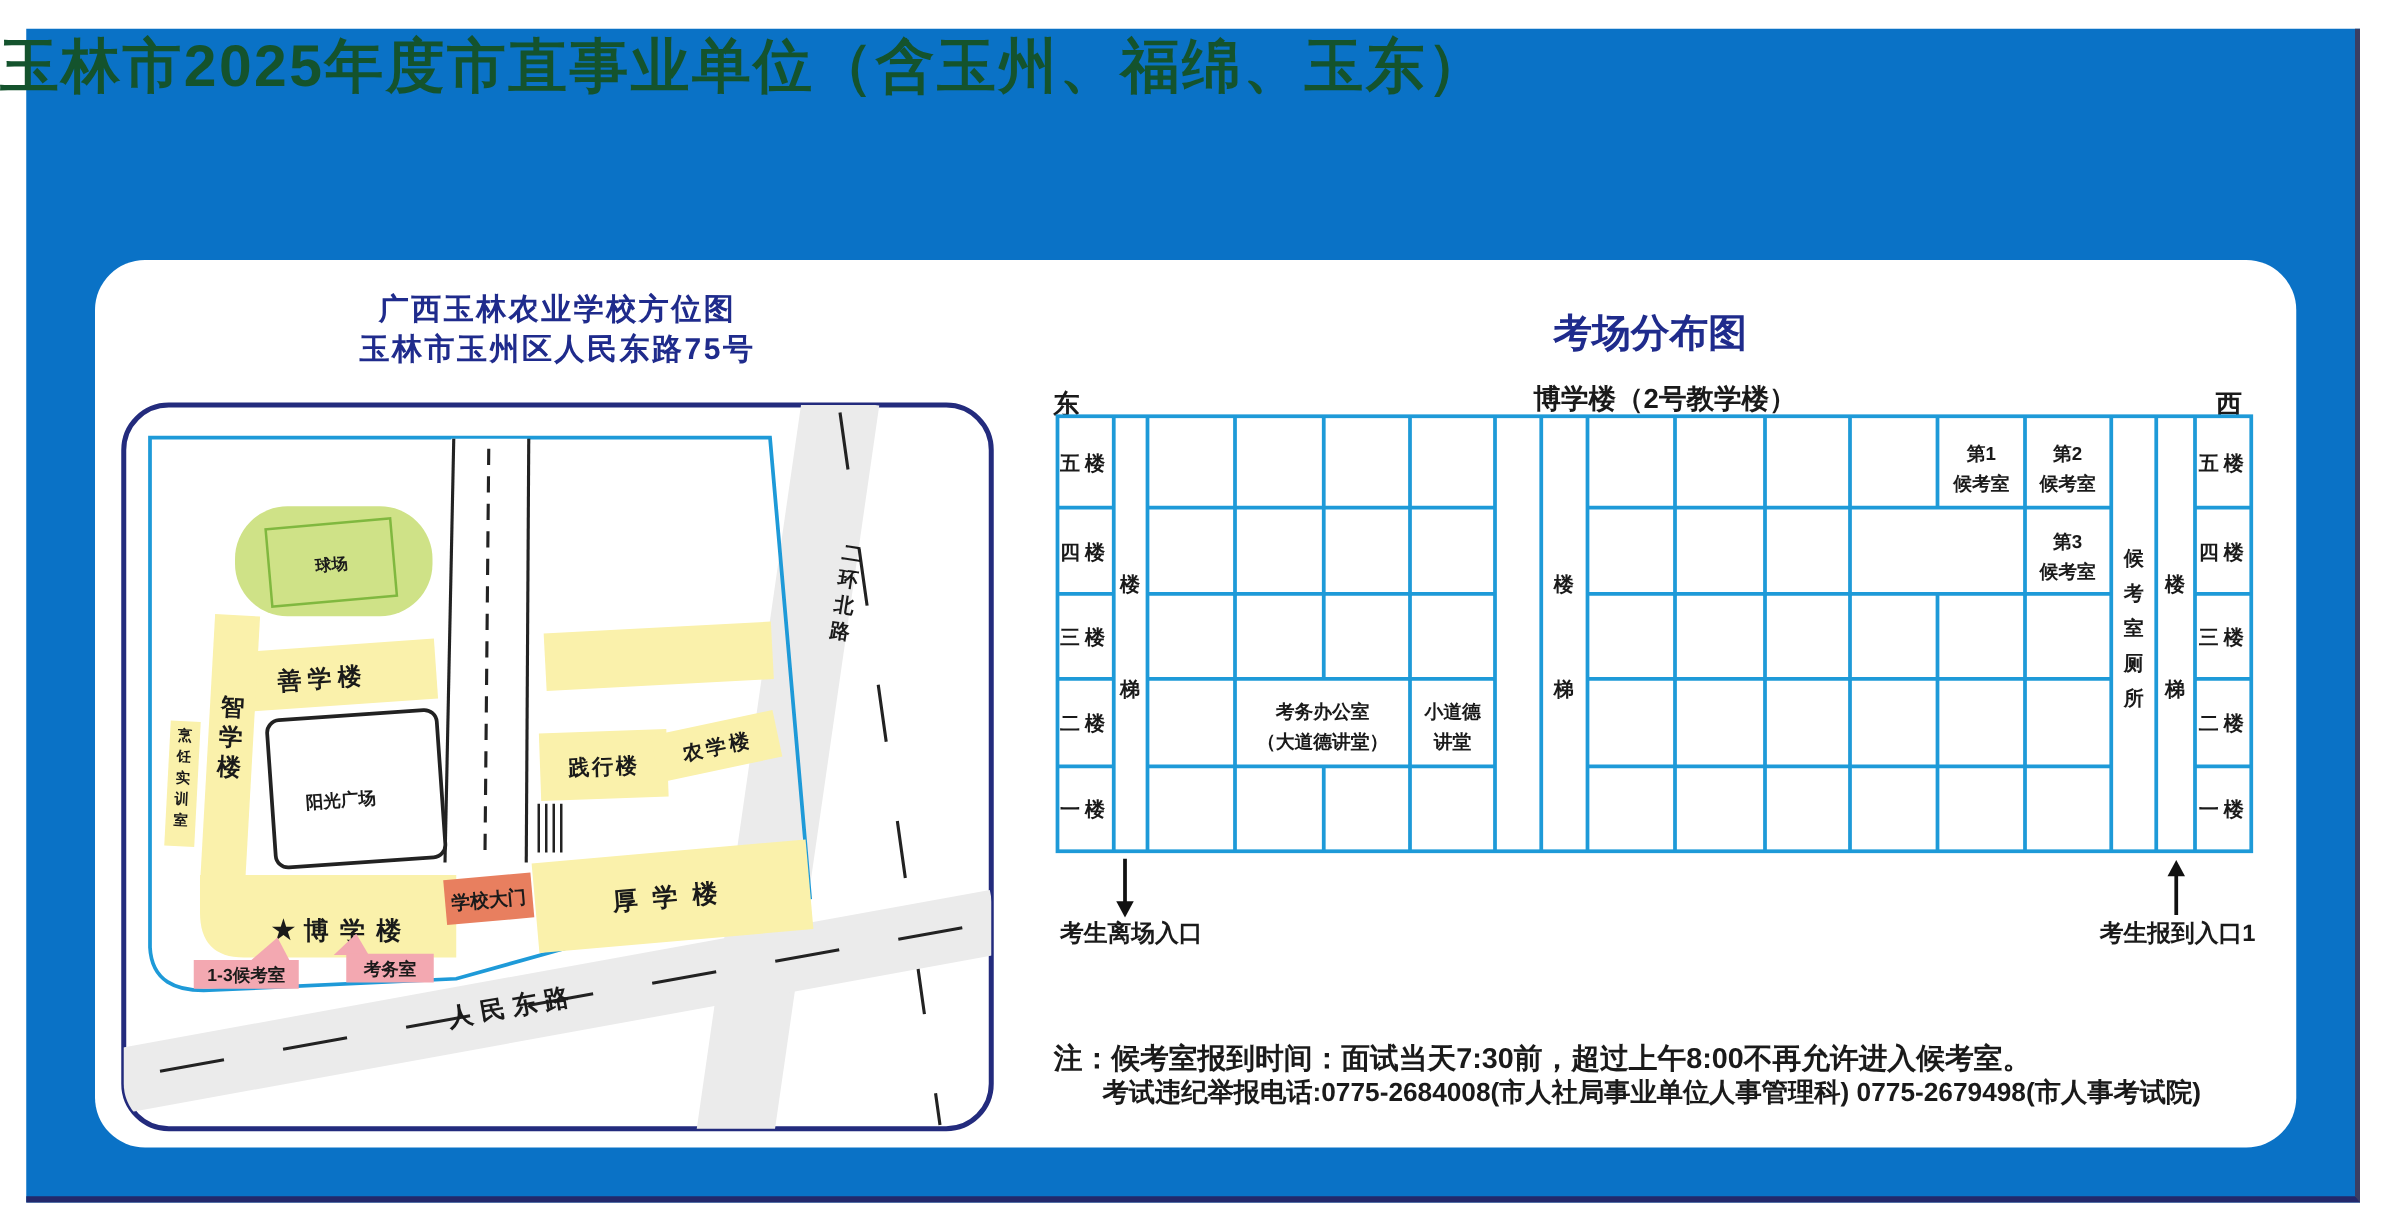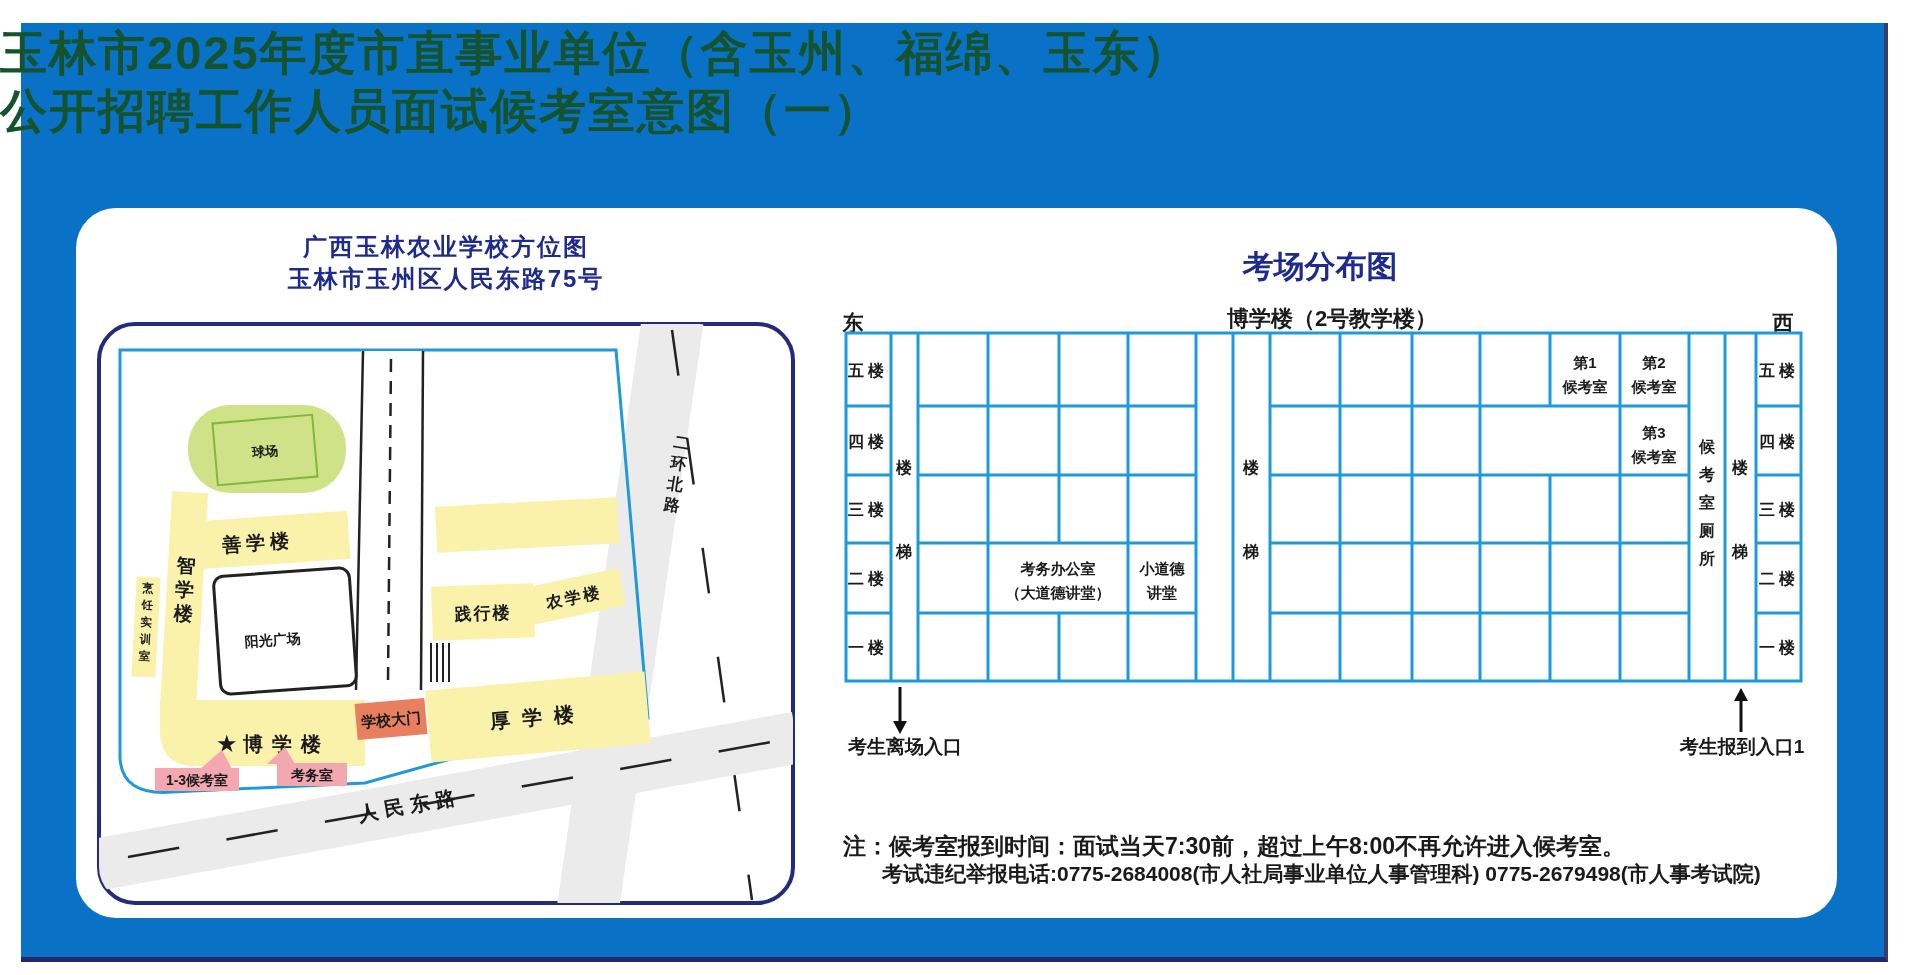--- a/index.html
+++ b/index.html
@@ -30,21 +30,20 @@
   .grid-stroke{stroke:#1e9ad8;stroke-width:3;fill:none;}
   .blk{stroke:#222222;fill:none;}
 </style>
 </head>
 <body>
 
 <div class="blue-panel"></div>
 
 <div class="title-block">
   <div>玉林市2025年度市直事业单位（含玉州、福绵、玉东）</div>
-  <div>公开招聘工作人员面试候考室意图（一）</div>
 </div>
 
 <div class="white-panel"></div>
 
 <svg class="scene" viewBox="0 0 1905 975">
   <defs>
     <clipPath id="mapclip">
         <rect x="99" y="324" width="694" height="579" rx="36"></rect>
       </clipPath>
   </defs>

